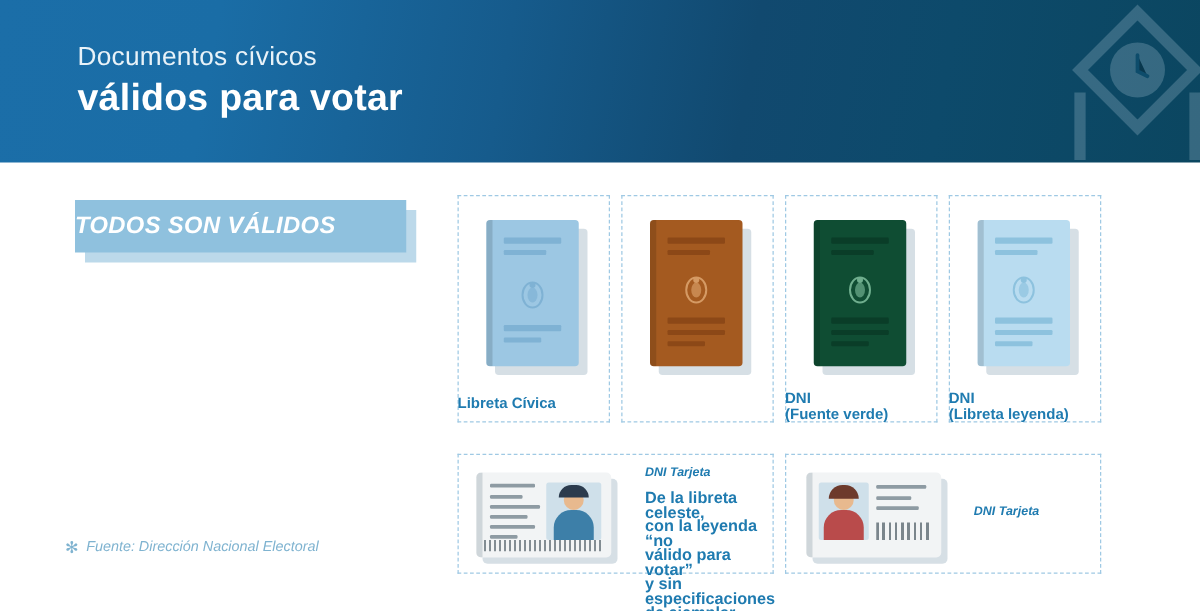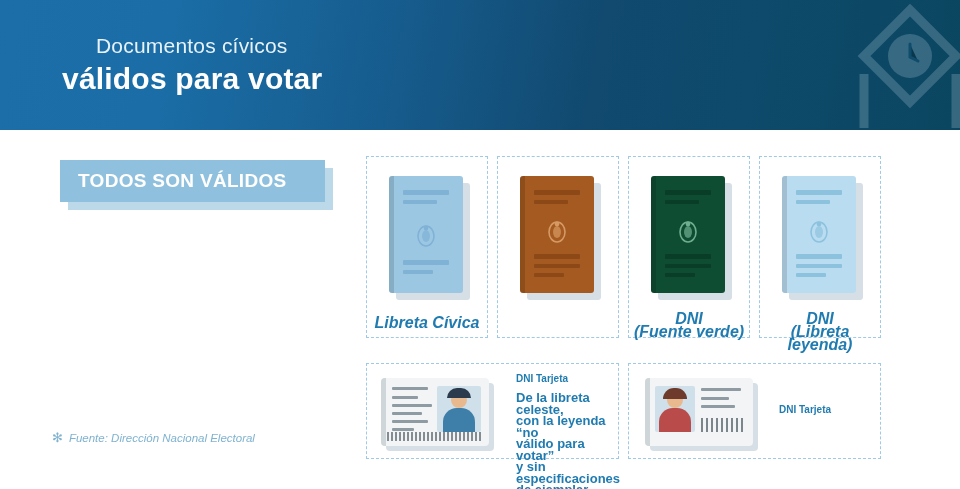--- a/index.html
+++ b/index.html
@@ -16,55 +16,55 @@
     position: absolute; left: 0; top: 0; width: 960px; height: 130px;
     background: linear-gradient(100deg, #1b6ea8 0%, #1a6da6 18%, #165b8c 42%, #11496f 62%, #0d4a6b 78%, #0b4660 100%);
     overflow: hidden;
   }
   .header-deco {
     position: absolute; right: 0; top: 0; width: 200px; height: 130px;
     opacity: 0.22;
   }
   .header-title-small {
     position: absolute; left: 62px; top: 34px;
-    font-size: 21px; color: #e8f2f8; font-weight: 400; letter-spacing: .2px; margin-left: 34px;
+    font-size: 21px; color: #e8f2f8; font-weight: 400; letter-spacing: .2px;
   }
   .header-title-big {
     position: absolute; left: 62px; top: 62px;
     font-size: 30px; color: #ffffff; font-weight: bold; letter-spacing: .2px;
   }
   .valid-banner-shadow {
     position: absolute; left: 68px; top: 168px; width: 265px; height: 42px;
     background: #bcd9ea;
   }
   .valid-banner {
     position: absolute; left: 60px; top: 160px; width: 265px; height: 42px;
     background: #8fc1de;
     display: flex; align-items: center;
   }
   .valid-banner span {
-    padding-left: 18px; font-size: 19px; font-weight: bold;
+    font-size: 19px; font-style: italic; font-weight: bold;
     color: #ffffff; letter-spacing: .3px;
   }
   .source {
     position: absolute; left: 52px; top: 430px;
     font-size: 11.5px; font-style: italic; color: #7fb3d0;
     display: flex; align-items: center; gap: 6px;
   }
   .source .ast { font-size: 13px; color: #7fb3d0; font-style: normal; }
 
   
   .cell {
     position: absolute;
     border: 1.4px dashed #9fc9e4;
     background: transparent;
   }
   .cell-label {
-    position: absolute; width: 100%; text-align: center;
-    font-size: 16px; font-weight: bold; font-style: italic; color: #1f7bb0;
+    position: absolute; width: 100%; 
+    font-size: 12px; font-weight: bold; color: #1f7bb0;
     line-height: 13px;
   }
 
   
   .booklet { position: absolute; }
   .booklet .shadow {
     position: absolute; left: 7px; top: 7px; width: 74px; height: 117px;
     background: rgba(120,150,170,.30); border-radius: 3px;
   }
   .booklet .cover {
@@ -96,21 +96,21 @@
   .mrz { position: absolute; left: 6px; bottom: 5px; width: 96px; height: 9px;
          background: repeating-linear-gradient(90deg,#5d6a72 0 2px, transparent 2px 4px); opacity:.75;}
   .photo-head { position: absolute; border-radius: 50%; }
   .photo-body { position: absolute; border-radius: 14px 14px 0 0; }
 
   .note {
     position: absolute; font-size: 13px; color: #1f7bb0;
     line-height: 11.5px; font-weight: bold;
   }
   .note-title {
-    position: absolute; font-size: 10px; font-weight: bold; color: #1f7bb0;
+    position: absolute; font-size: 10px; font-weight: bold; font-style: italic; color: #1f7bb0;
   }
 </style>
 </head>
 <body>
 
 <div class="page">
 
   <div class="header">
     <svg class="header-deco" viewBox="0 0 200 130">
       <g fill="none" stroke="#cfe4ef" stroke-width="9">

